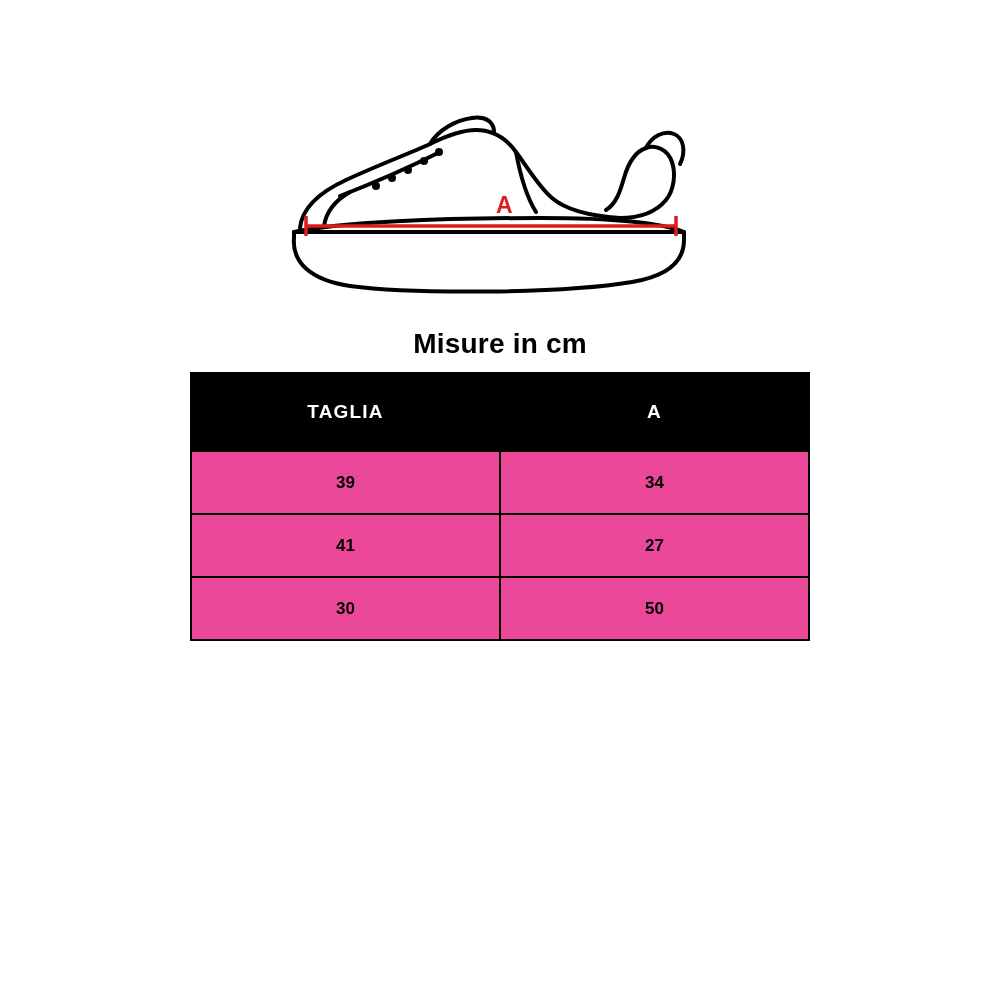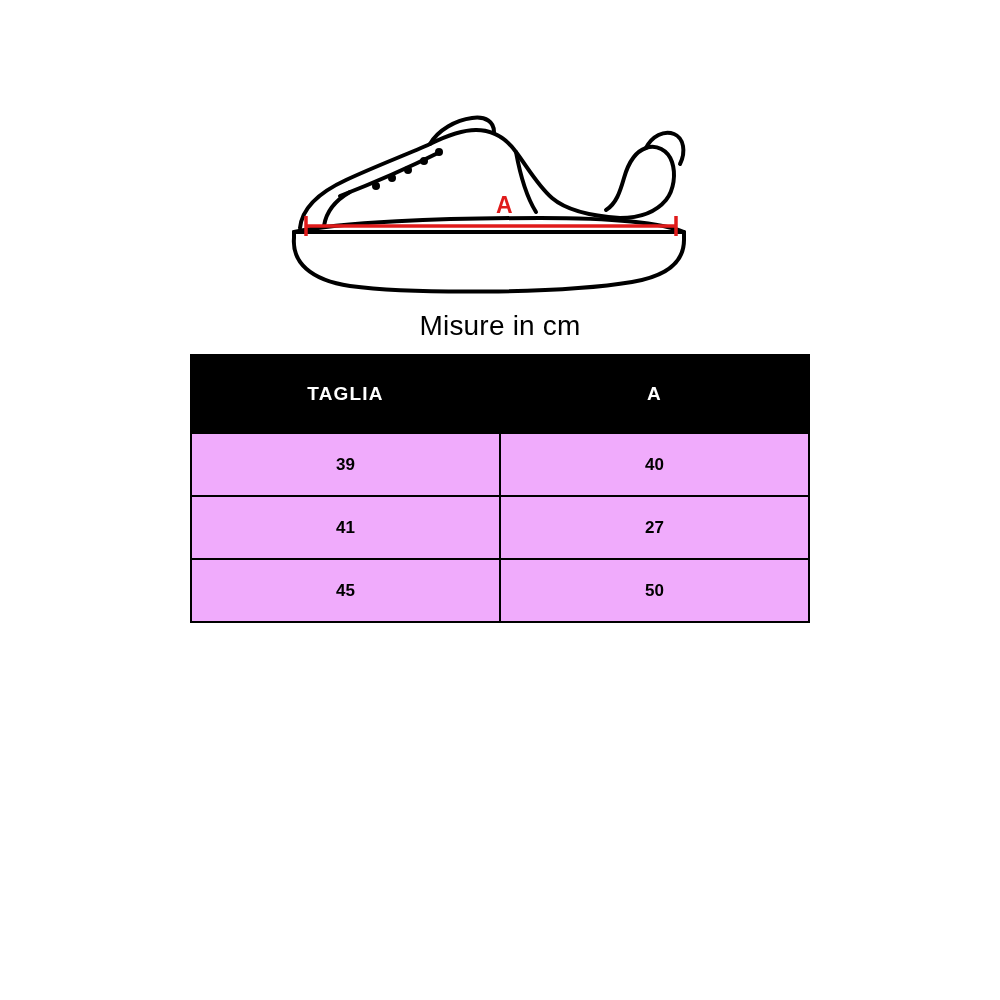--- a/index.html
+++ b/index.html
@@ -43,22 +43,23 @@
     top: 92px;
     font-size: 23px;
     font-weight: bold;
     color: #e01b1b;
     letter-spacing: 0.5px;
   }
 
   
   .title {
     font-size: 28px;
-    font-weight: normal;
+    font-weight: bold;
     letter-spacing: 0.2px;
+    margin-top: 18px;
     margin-bottom: 12px;
     text-align: left;
   }
 
   
   .size-table {
     border-collapse: collapse;
     width: 620px;
     table-layout: fixed;
   }
@@ -73,21 +74,21 @@
   }
   .size-table thead th {
     background: #000000;
     color: #ffffff;
     font-size: 19px;
     letter-spacing: 1.2px;
     height: 76px;
     border-color: #000000;
   }
   .size-table tbody td {
-    background: #f0abfc;
+    background: #ec4899;
     color: #000000;
   }
 </style>
 </head>
 <body>
 
 <div class="page">
 
   <div class="diagram">
     <svg viewBox="0 0 440 210" xmlns="http://www.w3.org/2000/svg">
@@ -134,26 +135,26 @@
   <table class="size-table">
     <thead>
       <tr>
         <th>TAGLIA</th>
         <th>A</th>
       </tr>
     </thead>
     <tbody>
       <tr>
         <td>39</td>
-        <td>40</td>
+        <td>34</td>
       </tr>
       <tr>
         <td>41</td>
         <td>27</td>
       </tr>
       <tr>
-        <td>45</td>
+        <td>30</td>
         <td>50</td>
       </tr>
     </tbody>
   </table>
 
 </div>
 
 </body></html>

